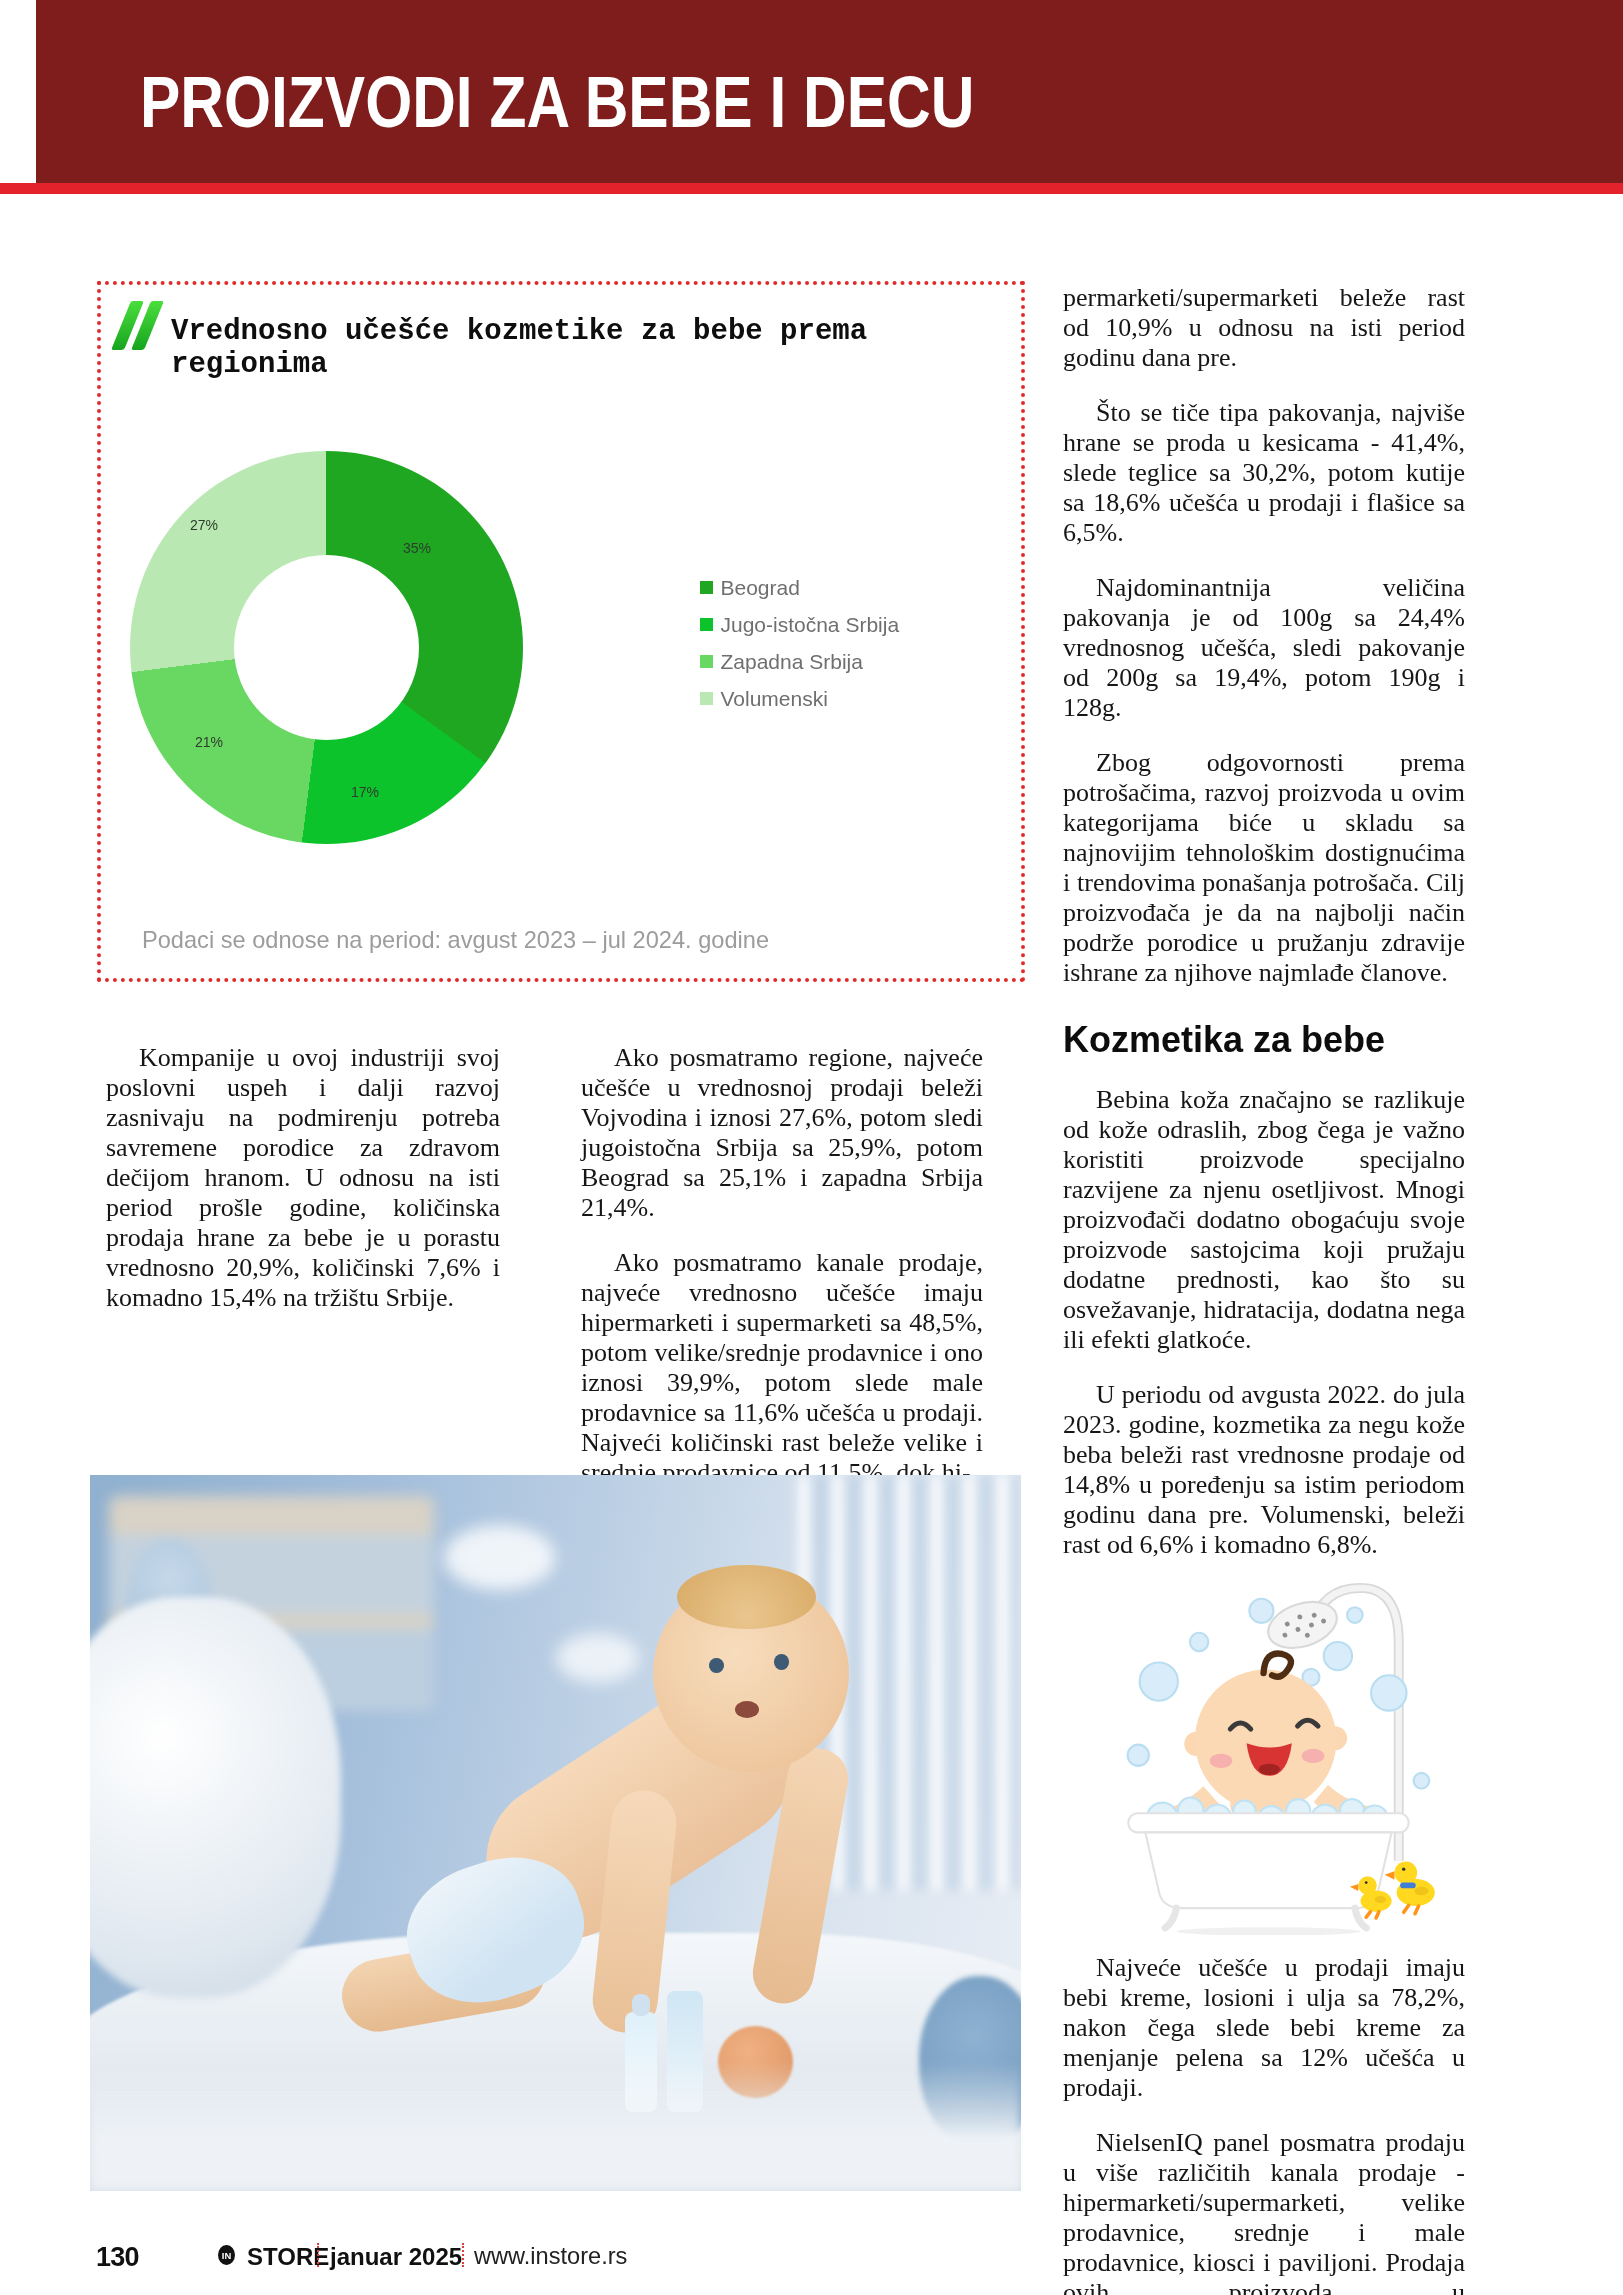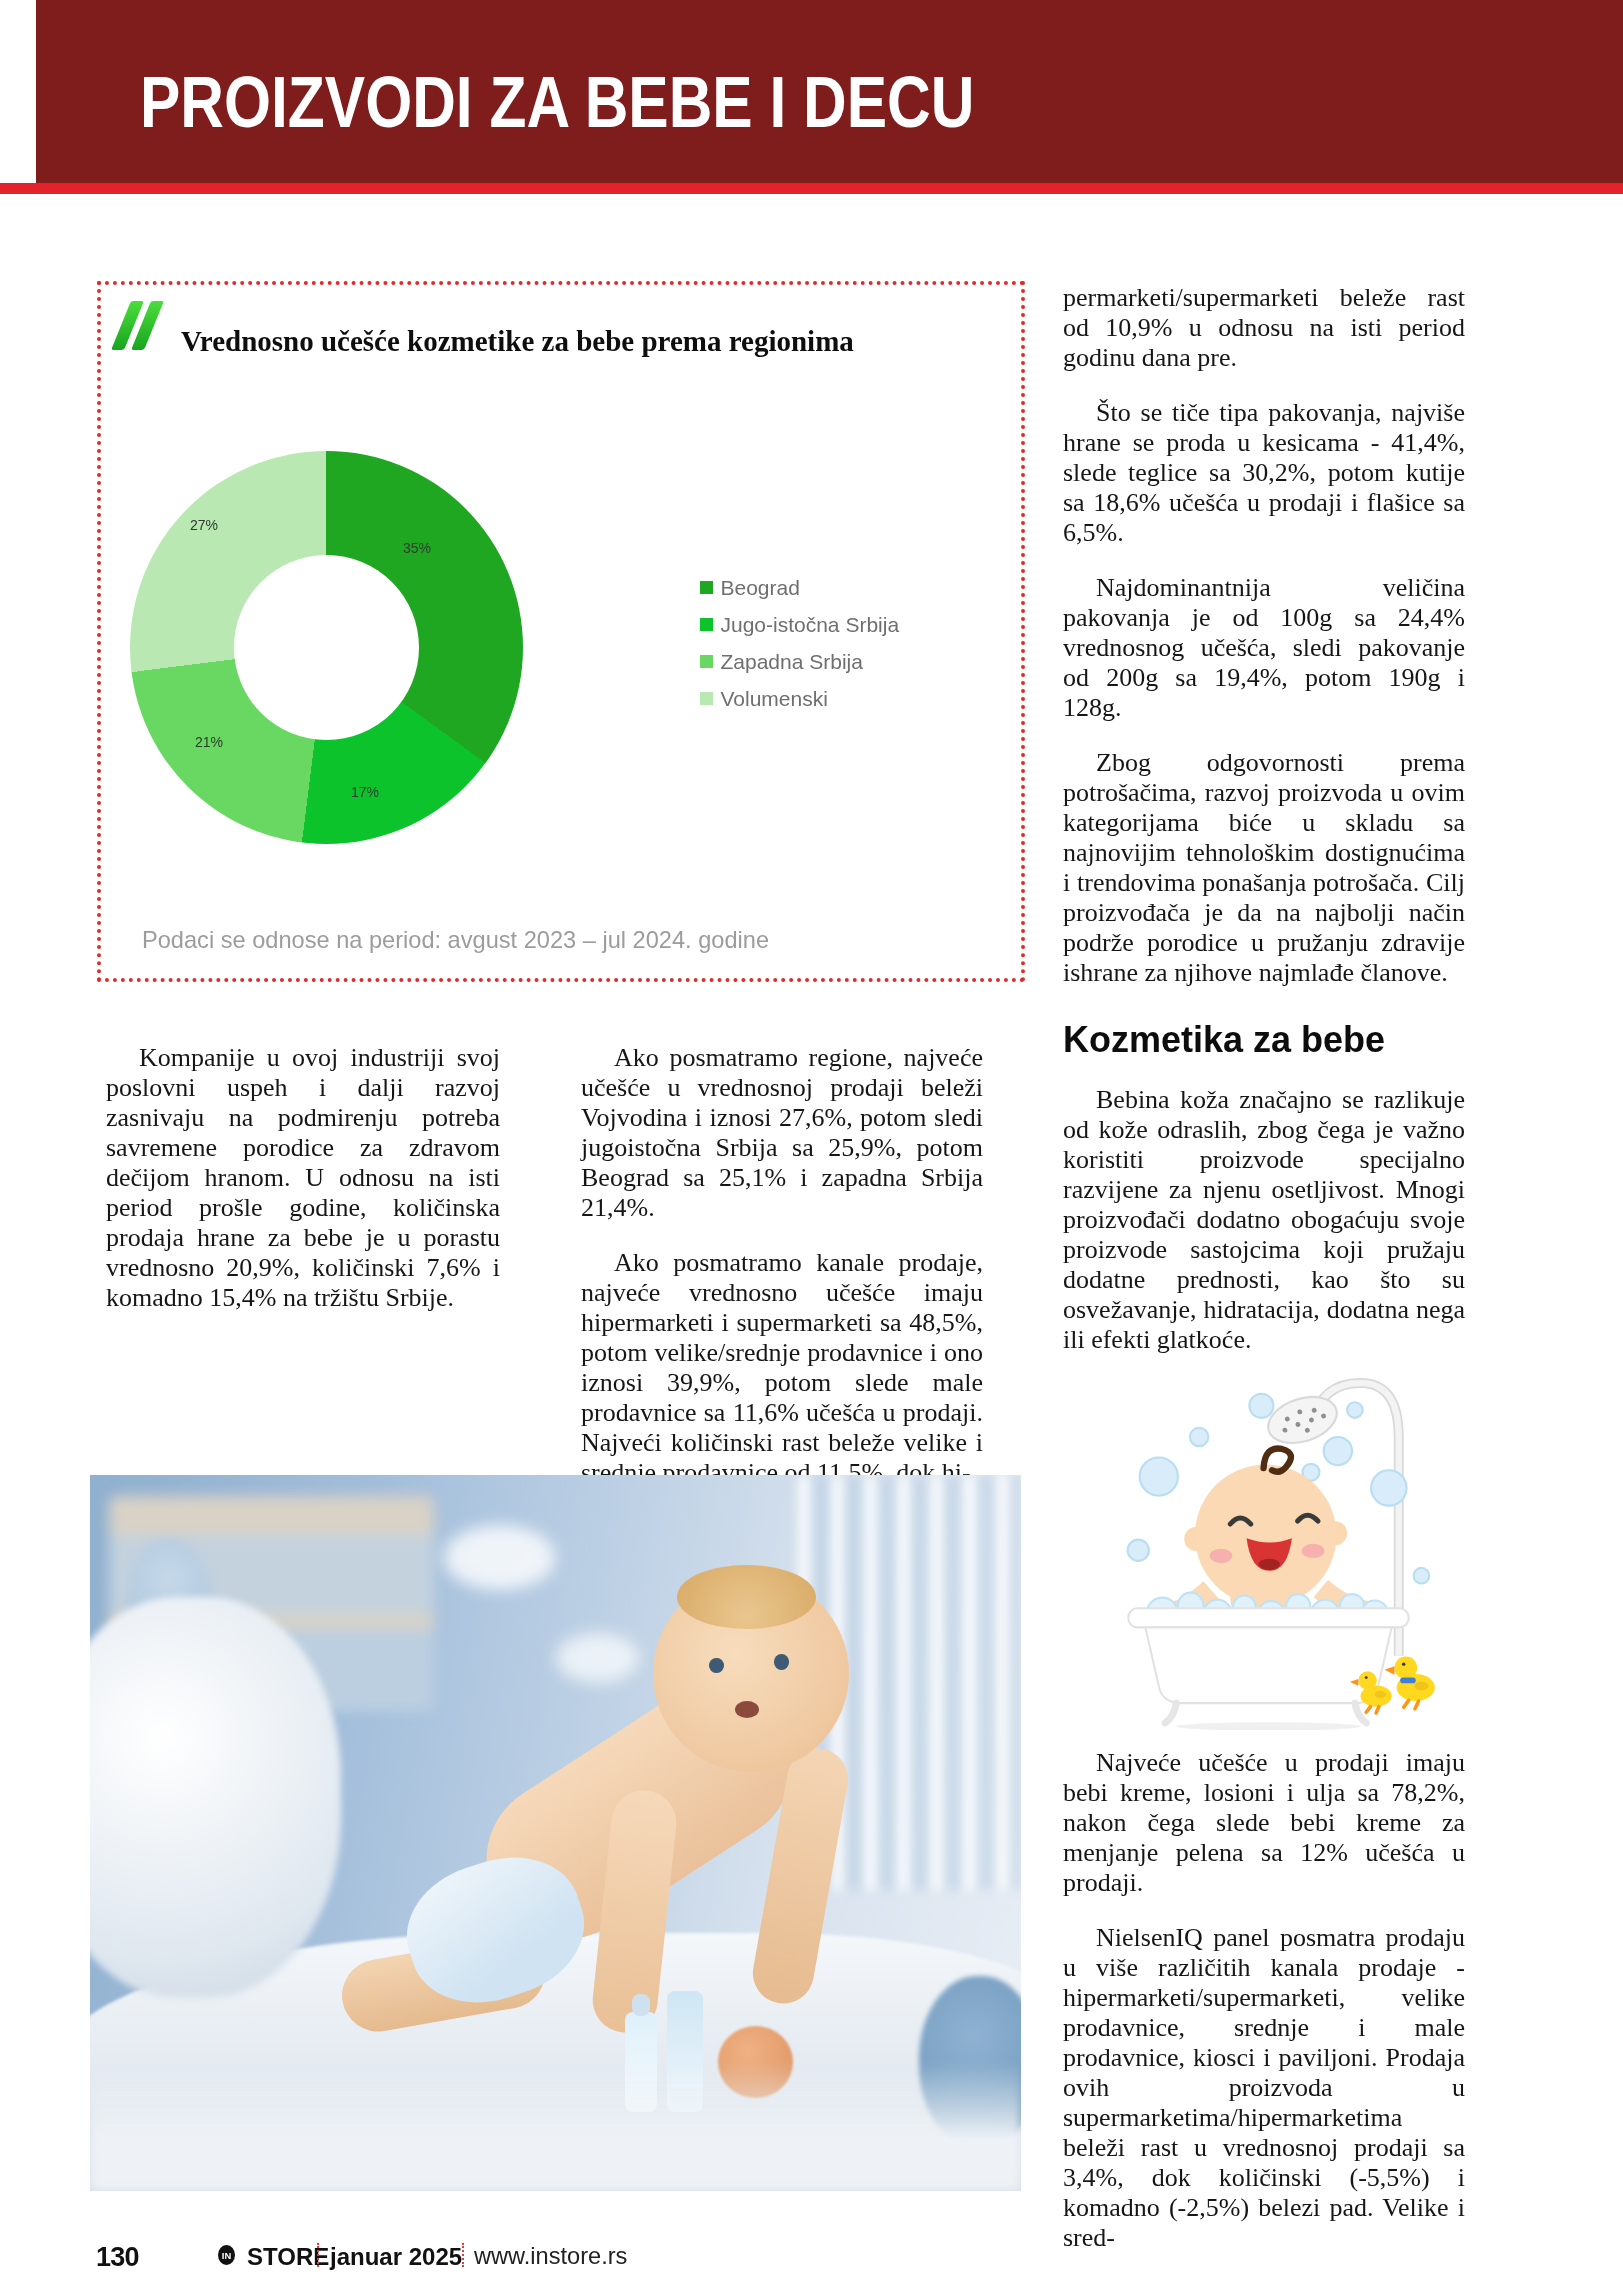--- a/index.html
+++ b/index.html
@@ -14,22 +14,22 @@
                letter-spacing:0px;transform:scaleX(.84);transform-origin:left center;white-space:nowrap;}
 
   
   .chart-panel{position:absolute;left:97px;top:281px;width:928px;height:701px;
                border:4.7px dotted #e02b2b;box-sizing:border-box;background:#ffffff;}
   .chev{position:absolute;left:12.6px;top:11px;width:55px;height:63px;}
   .chev span{position:absolute;top:4.7px;width:13.4px;height:49px;border-radius:2.4px;
              background:linear-gradient(180deg,#4ade3c,#17a41f);transform:skewX(-22deg);}
   .chev span:nth-child(1){left:7.9px;}
   .chev span:nth-child(2){left:27px;}
-  .chart-title{position:absolute;left:64px;top:23.6px;width:848px;margin:16px;
-               font-family:Liberation Serif, serif;font-weight:700;font-size:29px;color:#0e0e0e;}
+  .chart-title{position:absolute;left:64px;top:23.6px;width:848px;margin:6px;
+               font-family:Liberation Mono, monospace;font-weight:700;font-size:29px;color:#0e0e0e;}
   .donut{position:absolute;left:29px;top:166px;width:393px;height:393px;border-radius:50%;}
   .donut-hole{position:absolute;left:104px;top:104px;width:185px;height:185px;border-radius:50%;background:#ffffff;}
   .pct{position:absolute;font-family:"Liberation Sans",sans-serif;font-size:14px;color:#2e3c2e;}
   .pct27{left:89px;top:232px;}
   .pct35{left:302px;top:255px;}
   .pct21{left:94px;top:449px;}
   .pct17{left:250px;top:499px;}
   .legend{position:absolute;left:599px;top:284px;}
   .legend-row{display:flex;align-items:center;height:37px;}
   .legend-row .sw{width:12.6px;height:12.6px;margin-right:7.9px;flex:0 0 auto;}
@@ -165,20 +165,21 @@
     <p>Ako posmatramo kanale prodaje, najveće vrednosno učešće imaju hipermarketi i supermarketi sa 48,5%, potom velike/srednje prodavnice i ono iznosi 39,9%, potom slede male prodavnice sa 11,6% učešća u prodaji. Najveći količinski rast beleže velike i srednje prodavnice od 11,5%, dok hi-</p>
   </div>
 
   <div class="col" id="col3">
     <p class="noind">permarketi/supermarketi beleže rast od 10,9% u odnosu na isti period godinu dana pre.</p>
     <p>Što se tiče tipa pakovanja, najviše hrane se proda u kesicama - 41,4%, slede teglice sa 30,2%, potom kutije sa 18,6% učešća u prodaji i flašice sa 6,5%.</p>
     <p>Najdominantnija veličina pakovanja je od 100g sa 24,4% vrednosnog učešća, sledi pakovanje od 200g sa 19,4%, potom 190g i 128g.</p>
     <p>Zbog odgovornosti prema potrošačima, razvoj proizvoda u ovim kategorijama biće u skladu sa najnovijim tehnološkim dostignućima i trendovima ponašanja potrošača. Cilj proizvođača je da na najbolji način podrže porodice u pružanju zdravije ishrane za njihove najmlađe članove.</p>
     <h2>Kozmetika za bebe</h2>
     <p>Bebina koža značajno se razlikuje od kože odraslih, zbog čega je važno koristiti proizvode specijalno razvijene za njenu osetljivost. Mnogi proizvođači dodatno obogaćuju svoje proizvode sastojcima koji pružaju dodatne prednosti, kao što su osvežavanje, hidratacija, dodatna nega ili efekti glatkoće.</p>
+    <p>U periodu od avgusta 2022. do jula 2023. godine, kozmetika za negu kože beba beleži rast vrednosne prodaje od 14,8% u poređenju sa istim periodom godinu dana pre. Volumenski, beleži rast od 6,6% i komadno 6,8%.</p>
 
     <div class="bath-fig">
       <svg viewBox="0 0 500 510" width="393" height="361" xmlns="http://www.w3.org/2000/svg">
 
         <path d="M310,78 Q326,16 386,20 Q434,24 434,96 L434,405" fill="none" stroke="#d9d9d9" stroke-width="14"></path>
         <path d="M310,78 Q326,16 386,20 Q434,24 434,96 L434,405" fill="none" stroke="#f3f3f3" stroke-width="9"></path>
 
         <g transform="rotate(-18 298 72)">
           <ellipse cx="298" cy="72" rx="50" ry="30" fill="#f4f4f4" stroke="#d9d9d9" stroke-width="3"></ellipse>
           <circle cx="278" cy="64" r="3.4" fill="#8f8f8f"></circle>

